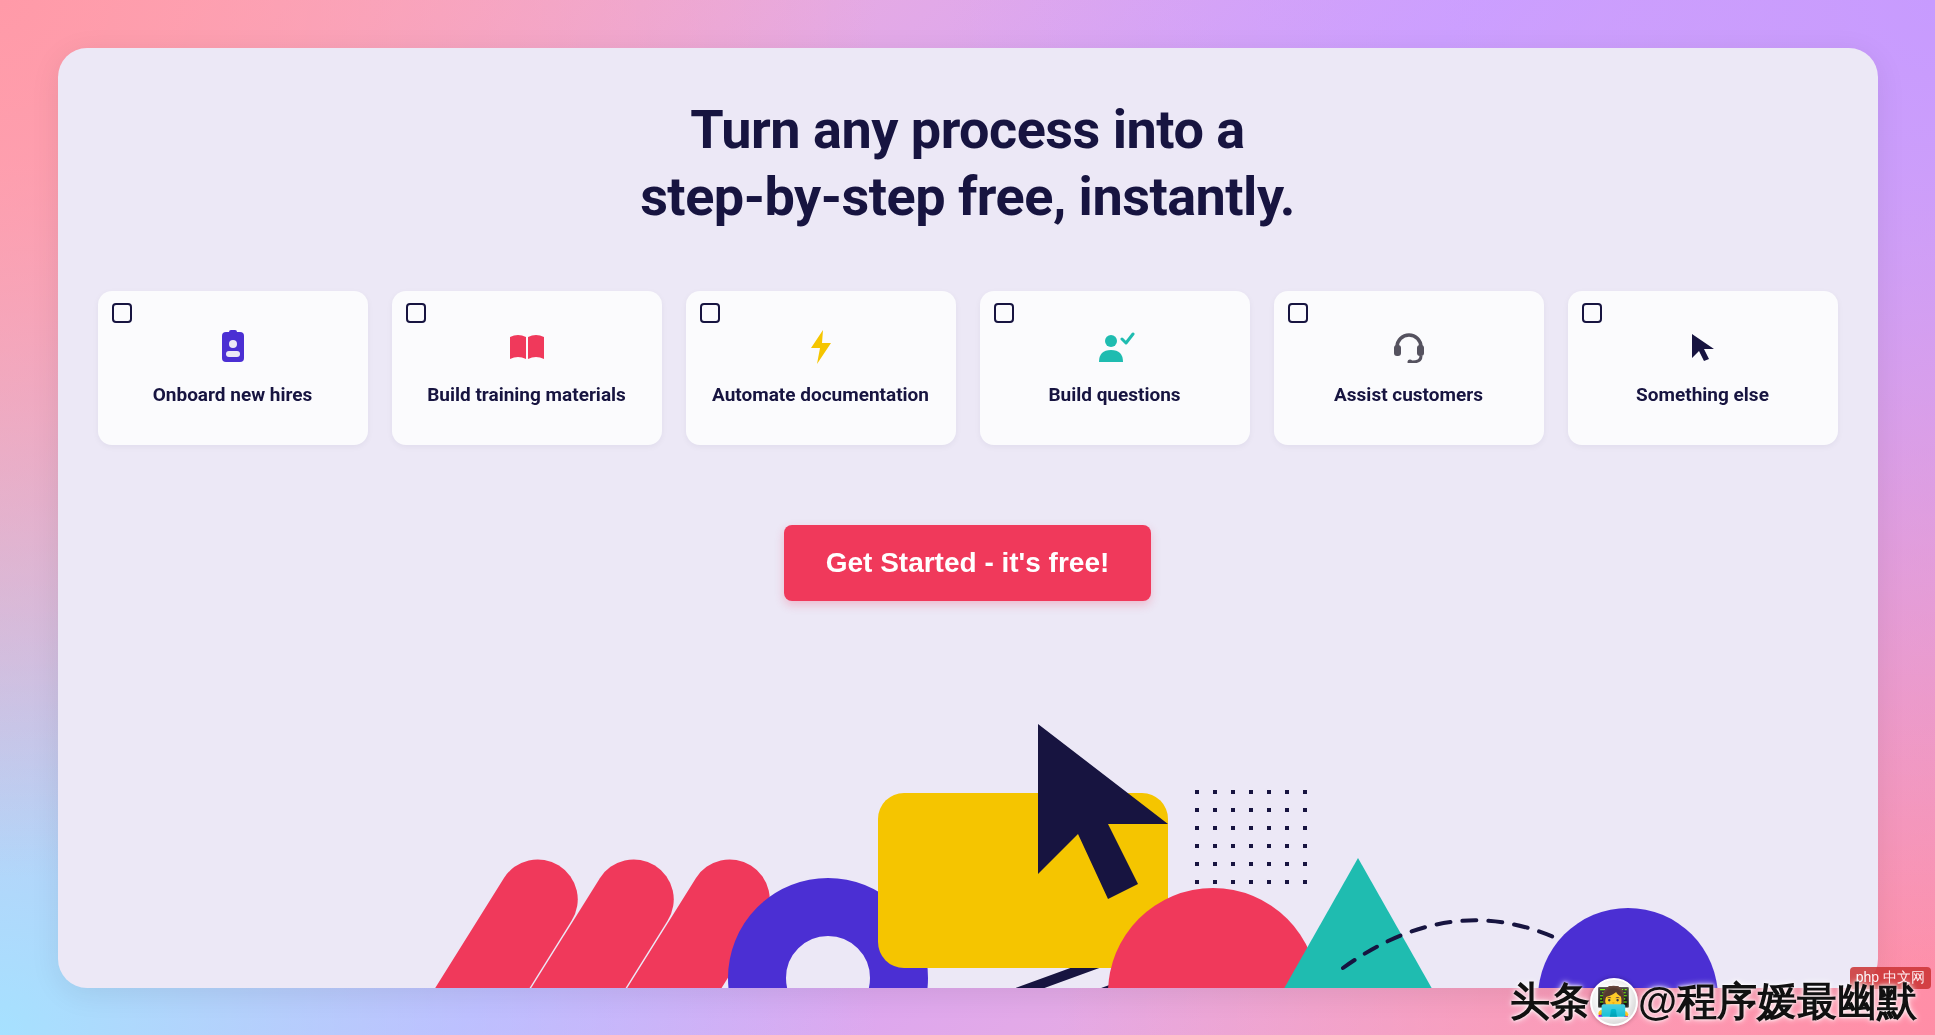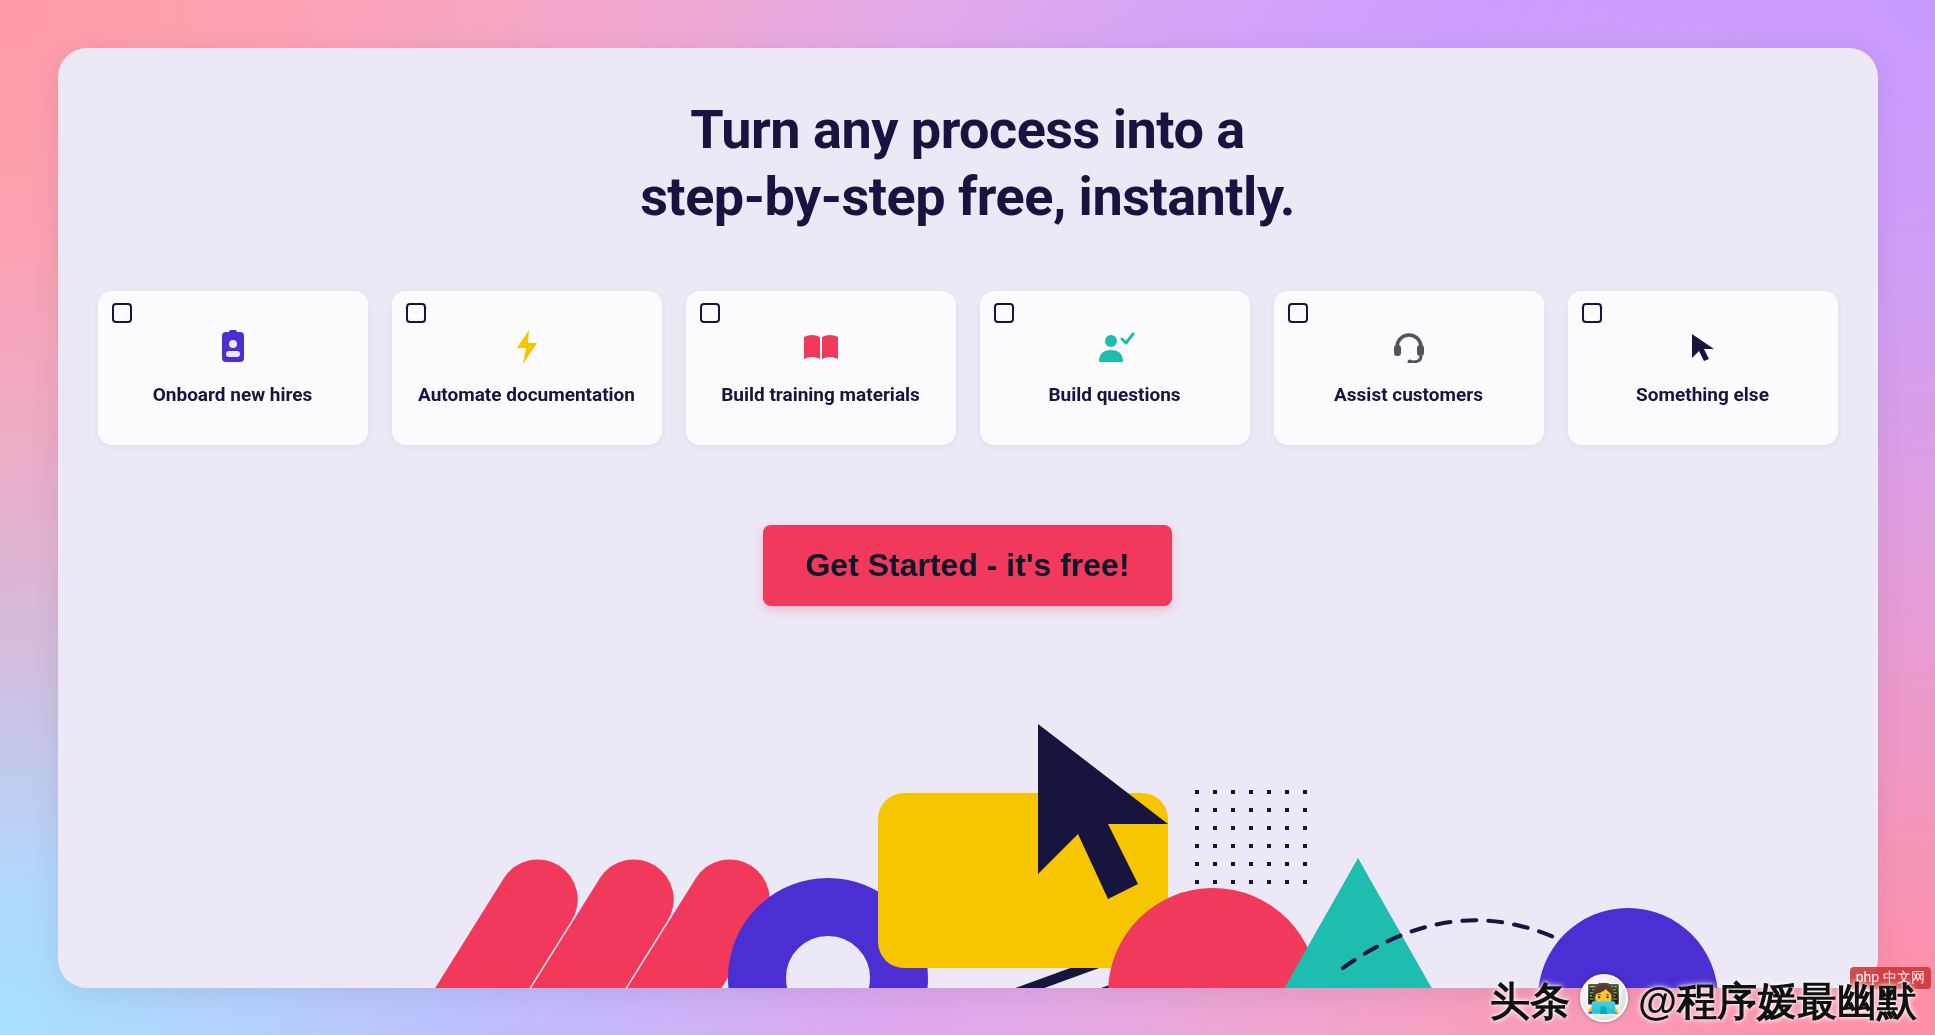--- a/index.html
+++ b/index.html
@@ -91,22 +91,22 @@
   .card .label {
     font-size: 19px;
     font-weight: 700;
     color: #171440;
   }
 
   .cta {
     margin: 80px auto 0;
     display: inline-block;
     background: #f0395b;
-    color: #0f172a;
-    font-size: 32px;
+    color: #ffffff;
+    font-size: 28px;
     font-weight: 700;
     padding: 22px 42px;
     border: none;
     border-radius: 8px;
     cursor: pointer;
     box-shadow: 0 4px 10px rgba(240,57,91,0.25);
   }
 
   
   .deco { position: absolute; bottom: 0; left: 0; right: 0; height: 260px; z-index: 1; pointer-events:none; }
@@ -191,21 +191,21 @@
   .stripes .s1 { bottom: 36px; }
   .stripes .s2 { bottom: 12px; left: 20px; }
   .stripes .s3 { bottom: -12px; left: 40px; }
 
   
   .watermark {
     position: absolute;
     right: 18px; bottom: 6px;
     z-index: 5;
     display: flex;
-    gap: 10px;
+    align-items: center;
     color: #111;
     font-weight: 800;
     font-size: 40px;
     text-shadow: 0 0 6px #fff, 0 0 3px #fff;
     font-family: "PingFang SC","Hiragino Sans GB","Microsoft YaHei",sans-serif;
   }
   .watermark .avatar {
     width: 48px; height: 48px; border-radius: 50%;
     background: radial-gradient(circle at 35% 30%, #fff, #e6e6e6 60%, #ccc);
     border: 2px solid #fff;
@@ -243,36 +243,36 @@
               <circle cx="14" cy="14" r="4" fill="#ece8f6"></circle>
               <rect x="7" y="21" width="14" height="6" rx="3" fill="#ece8f6"></rect>
             </svg>
         </span>
         <span class="label">Onboard new hires</span>
       </div>
 
       <div class="card">
         <span class="chk"></span>
         <span class="icon">
-          <svg width="26" height="34" viewBox="0 0 26 34">
-              <path d="M15 0 L3 18 H12 L9 34 L23 13 H14 Z" fill="#f5c500"></path>
-            </svg>
-        </span>
-        <span class="label">Automate documentation</span>
-      </div>
-
-      <div class="card">
-        <span class="chk"></span>
-        <span class="icon">
           <svg width="38" height="28" viewBox="0 0 38 28">
               <path d="M2 4 Q10 0 18 4 V26 Q10 22 2 26 Z" fill="#f0395b"></path>
               <path d="M36 4 Q28 0 20 4 V26 Q28 22 36 26 Z" fill="#f0395b"></path>
             </svg>
         </span>
         <span class="label">Build training materials</span>
+      </div>
+
+      <div class="card">
+        <span class="chk"></span>
+        <span class="icon">
+          <svg width="26" height="34" viewBox="0 0 26 34">
+              <path d="M15 0 L3 18 H12 L9 34 L23 13 H14 Z" fill="#f5c500"></path>
+            </svg>
+        </span>
+        <span class="label">Automate documentation</span>
       </div>
 
       <div class="card">
         <span class="chk"></span>
         <span class="icon">
           <svg width="40" height="30" viewBox="0 0 40 30">
               <circle cx="16" cy="9" r="6" fill="#1fbcb0"></circle>
               <path d="M4 30 Q4 18 16 18 Q28 18 28 30 Z" fill="#1fbcb0"></path>
               <path d="M27 7 L31 11 L38 2" stroke="#1fbcb0" stroke-width="3" fill="none" stroke-linecap="round" stroke-linejoin="round"></path>
             </svg>

